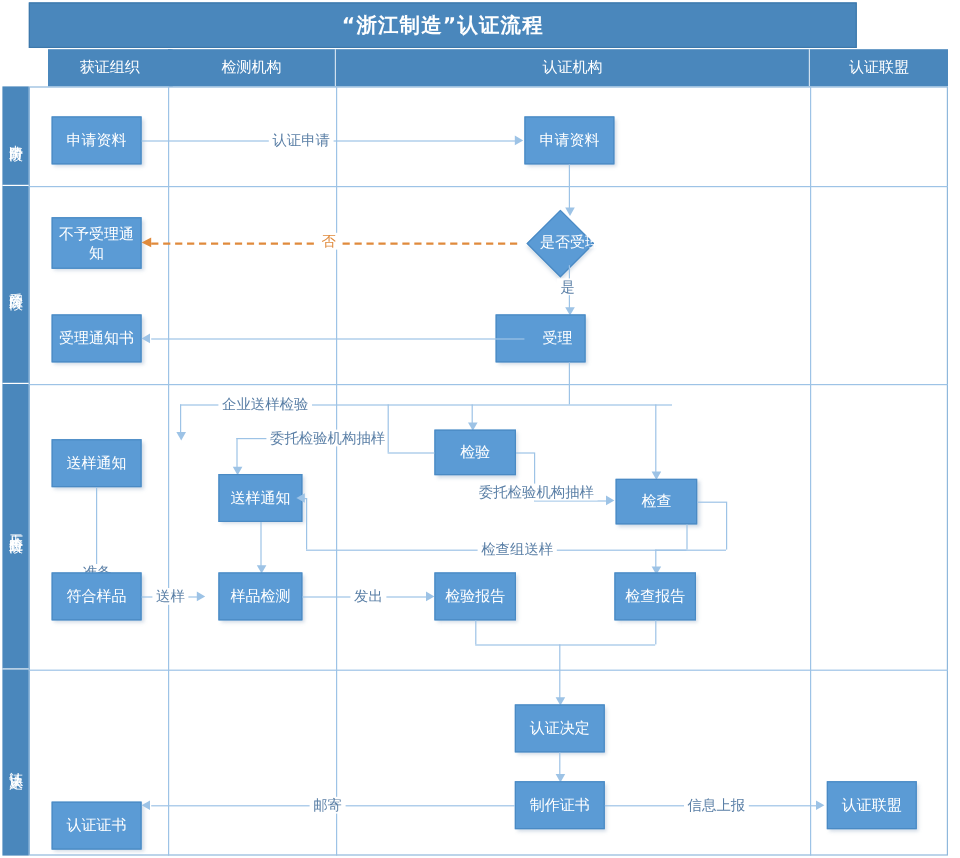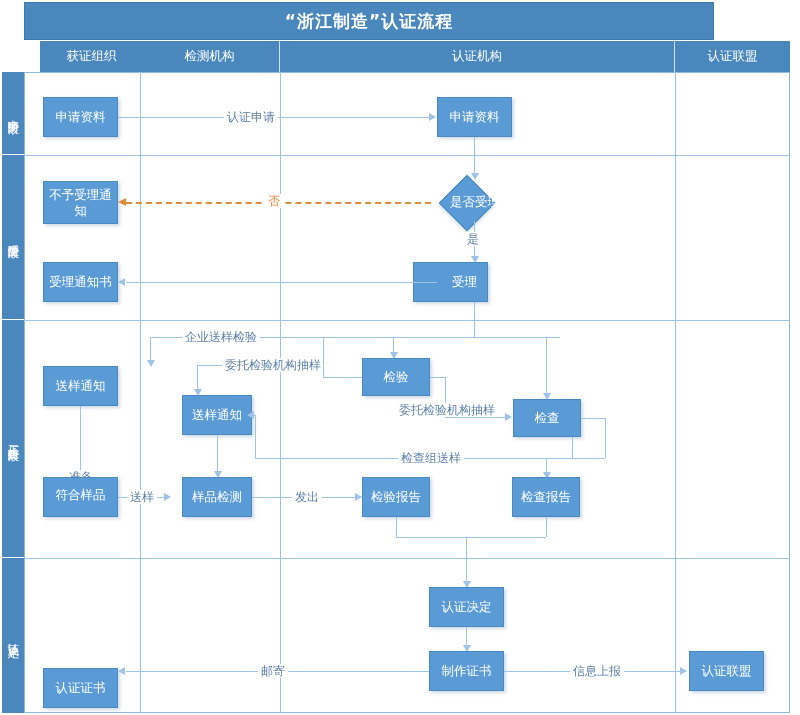--- a/index.html
+++ b/index.html
@@ -129,21 +129,21 @@
   <div class="edge v" style="left:150px;top:337px;height:26px;"></div>
   <div class="arrow down" style="left:147px;top:360px;"></div>
   <div class="elabel" style="left:182px;top:330px;">企业送样检验</div>
 
   <div class="node" style="left:43px;top:366px;width:75px;height:40px;">送样通知</div>
 
   <div class="edge v" style="left:80px;top:406px;height:68px;"></div>
   <div class="arrow down" style="left:77px;top:471px;"></div>
   <div class="elabel" style="left:66px;top:432px;margin-top:38px;">准备</div>
 
-  <div class="node" style="left:43px;top:477px;width:75px;height:40px;font-family:Liberation Mono, monospace;">符合样品</div>
+  <div class="node" style="left:43px;top:477px;width:75px;height:40px;">符合样品</div>
 
   <div class="edge h" style="left:118px;top:497px;width:48px;"></div>
   <div class="arrow right" style="left:164px;top:493px;"></div>
   <div class="elabel" style="left:127px;top:490px;">送样</div>
 
   <div class="edge h" style="left:197px;top:365px;width:126px;"></div>
   <div class="edge v" style="left:197px;top:365px;height:27px;"></div>
   <div class="arrow down" style="left:194px;top:389px;"></div>
   <div class="elabel" style="left:222px;top:358px;">委托检验机构抽样</div>
 

